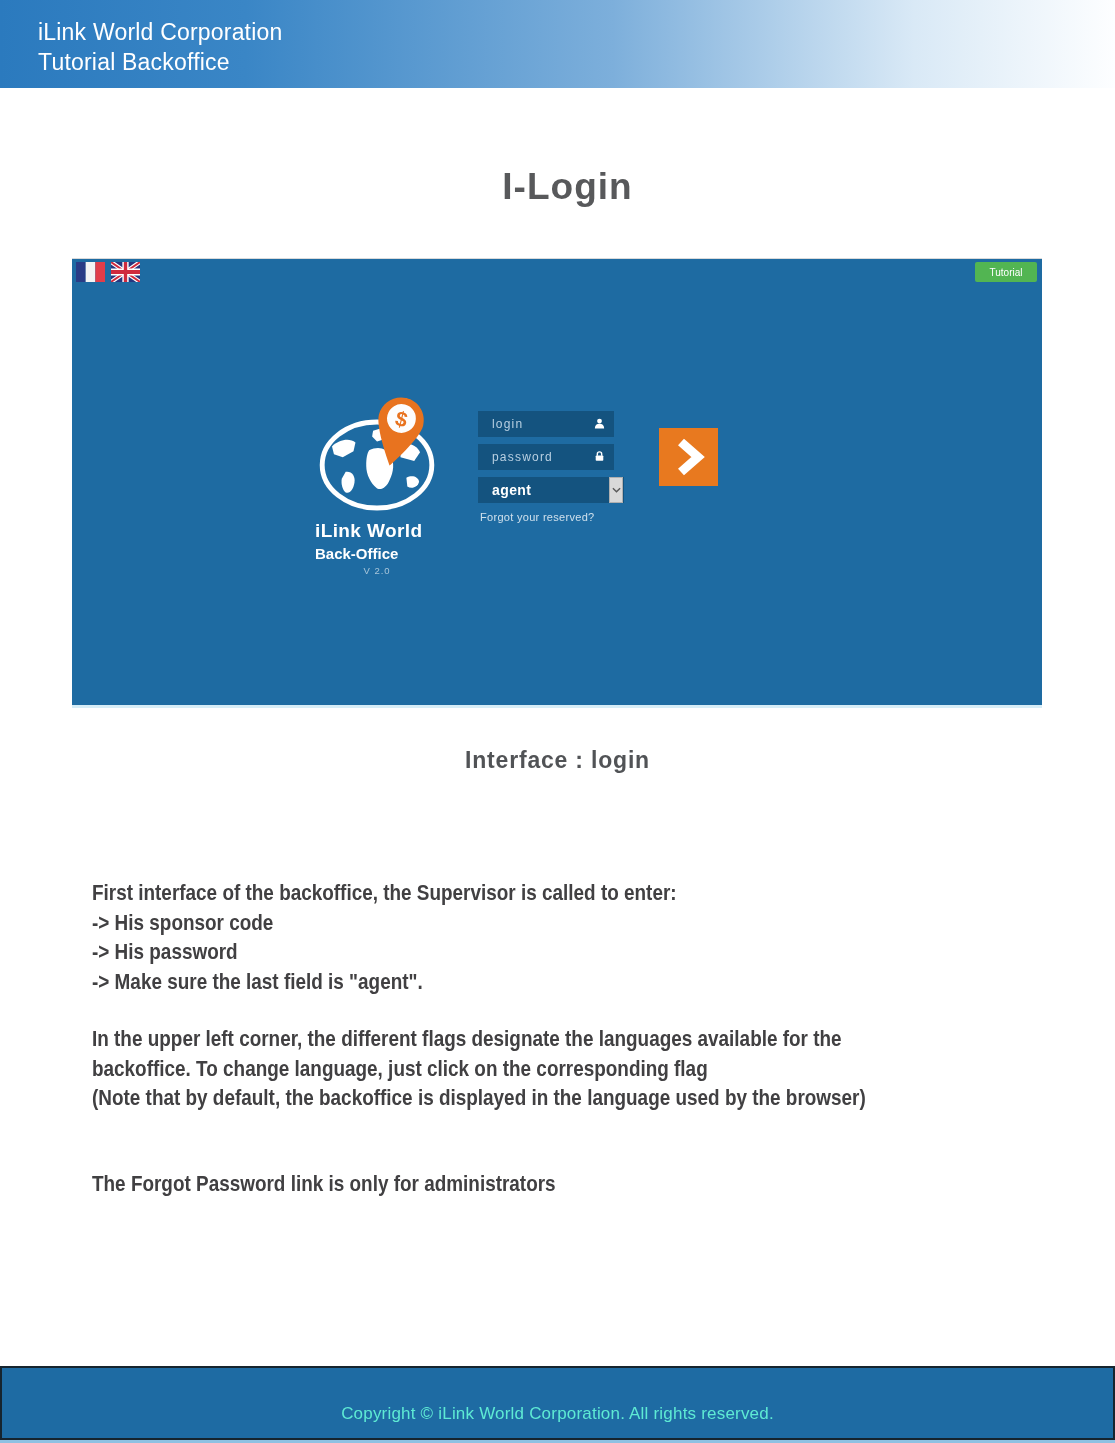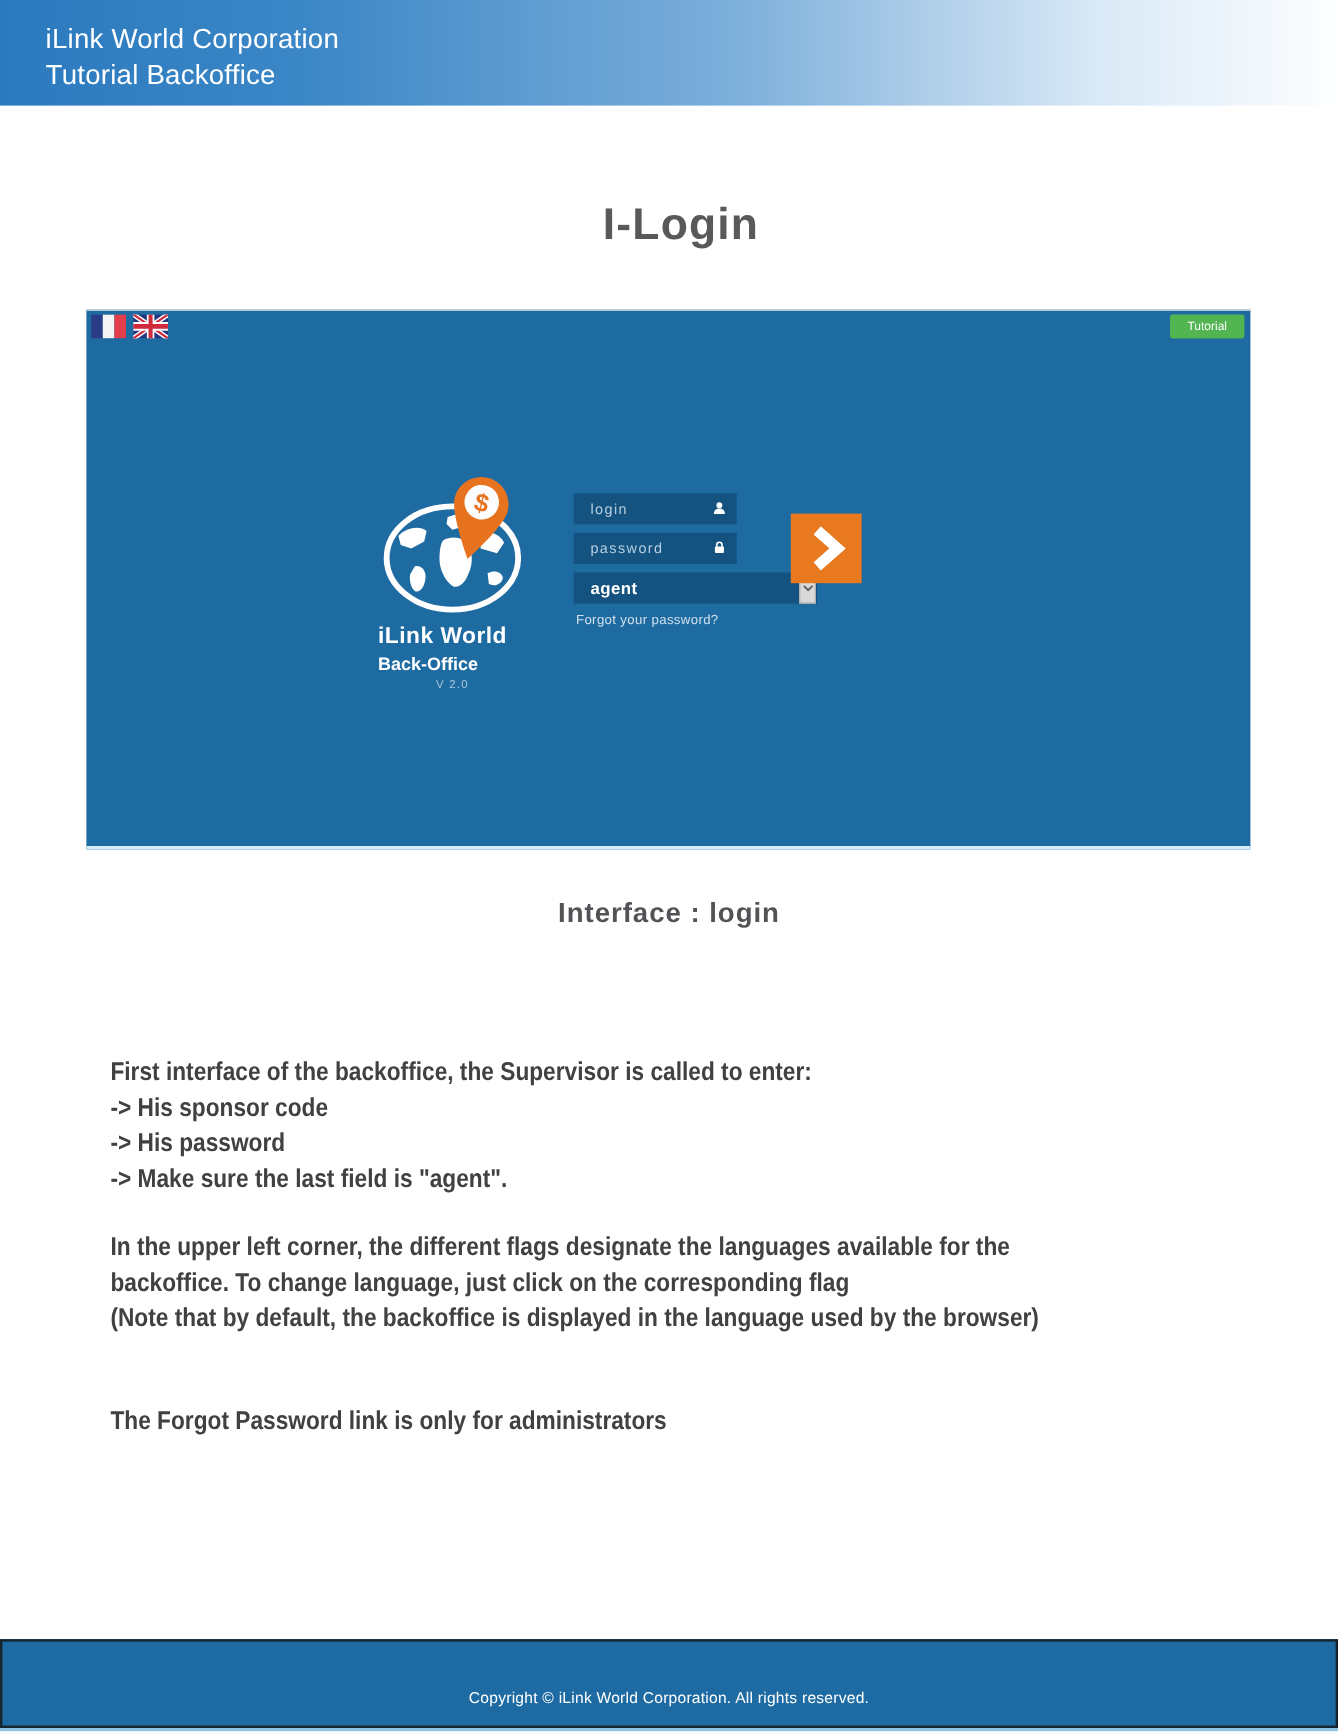--- a/index.html
+++ b/index.html
@@ -41,37 +41,37 @@
   .product{position:absolute;top:149px;width:100%;text-align:left;color:#fff;font-size:15px;font-weight:700;}
   .version{position:absolute;top:169px;width:100%;text-align:center;color:#a8c6da;font-size:9.5px;letter-spacing:1px;}
 
   
   .form{position:absolute;left:406px;top:152px;width:242px;}
   .field{position:relative;width:136px;height:26px;background:var(--field-blue);margin-bottom:7px;}
   .field input{position:absolute;inset:0;width:100%;height:100%;background:transparent;border:none;outline:none;
     color:#dce9f3;font-size:12px;letter-spacing:1.2px;padding:0 30px 0 14px;font-family:"Liberation Sans",sans-serif;}
   .field input::placeholder{color:#b9d0e2;opacity:1;}
   .field .f-icon{position:absolute;right:8px;top:6px;width:13px;height:13px;}
-  .select-field{position:relative;width:203px;height:26px;background:var(--field-blue);cursor:pointer;}
+  .select-field{position:relative;width:146px;height:26px;background:var(--field-blue);cursor:pointer;}
   .select-value{position:absolute;left:14px;top:5px;color:#fff;font-size:14px;font-weight:700;letter-spacing:.4px;}
   .select-btn{position:absolute;right:1px;top:0;width:14px;height:26px;background:#d9d9d9;
     border:1px solid #b0b0b0;display:flex;align-items:center;justify-content:center;cursor:pointer;}
   .forgot{position:absolute;left:2px;top:100px;color:#cfe0ec;font-size:11px;text-decoration:none;letter-spacing:.3px;cursor:pointer;}
   .submit-btn{position:absolute;left:587px;top:169px;width:59px;height:58px;background:var(--accent-orange);
     border:none;cursor:pointer;padding:0;}
 
   
   .para{position:absolute;left:92px;width:960px;color:var(--text-dark);}
   .p1{top:879px;} .p2{top:1025px;} .p3{top:1170px;}
   .t-line{font-size:21.5px;font-weight:700;line-height:29.5px;transform:scaleX(.88);transform-origin:left center;white-space:nowrap;}
 
   
   .footer{position:absolute;left:0;right:0;bottom:3px;height:74px;background:var(--footer-blue);
     border:2px solid #16242e;display:flex;align-items:center;justify-content:center;}
-  .footer-text{color:#ffffff;font-size:13px;letter-spacing:.2px;margin-top:22px;}
+  .footer-text{color:#5eead4;font-size:17px;letter-spacing:.2px;margin-top:22px;}
   .footer-strip{position:absolute;left:0;right:0;bottom:0;height:3px;background:#8ec1e2;}
 </style>
 </head>
 <body>
 
 <div id="page">
 
   <div class="header">
     <div class="h-line">iLink World Corporation</div>
     <div class="h-line">Tutorial Backoffice</div>
@@ -138,21 +138,21 @@
         </svg>
       </div>
       <div class="select-field">
         <span class="select-value">agent</span>
         <span class="select-btn">
           <svg viewBox="0 0 10 6" width="9" height="6">
             <path d="M1,1 L5,5 L9,1" stroke="#5a5a5a" stroke-width="1.6" fill="none"></path>
           </svg>
         </span>
       </div>
-      <a class="forgot">Forgot your password?</a>
+      <a class="forgot">Forgot your reserved?</a>
     </div>
 
     <button class="submit-btn">
       <svg viewBox="0 0 59 58" width="59" height="58">
         <path d="M22,14 L39,29 L22,44" fill="none" stroke="#fff" stroke-width="9"></path>
       </svg>
     </button>
   </div>
 
   <div class="caption">Interface : login</div>

